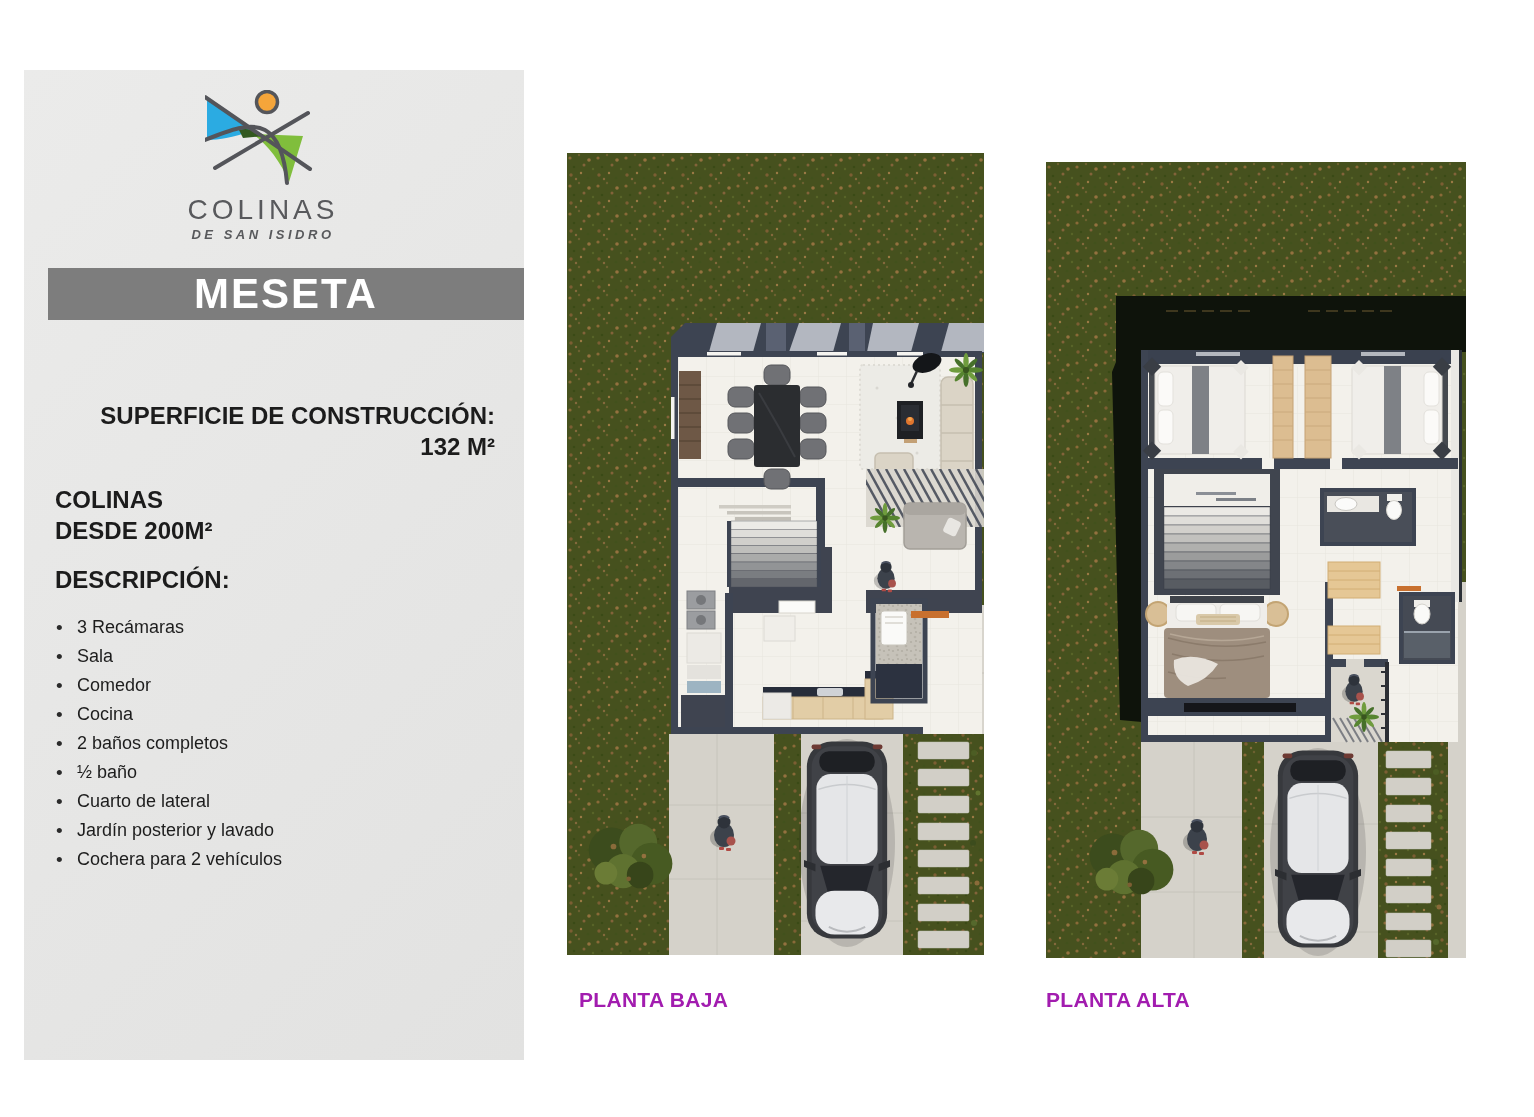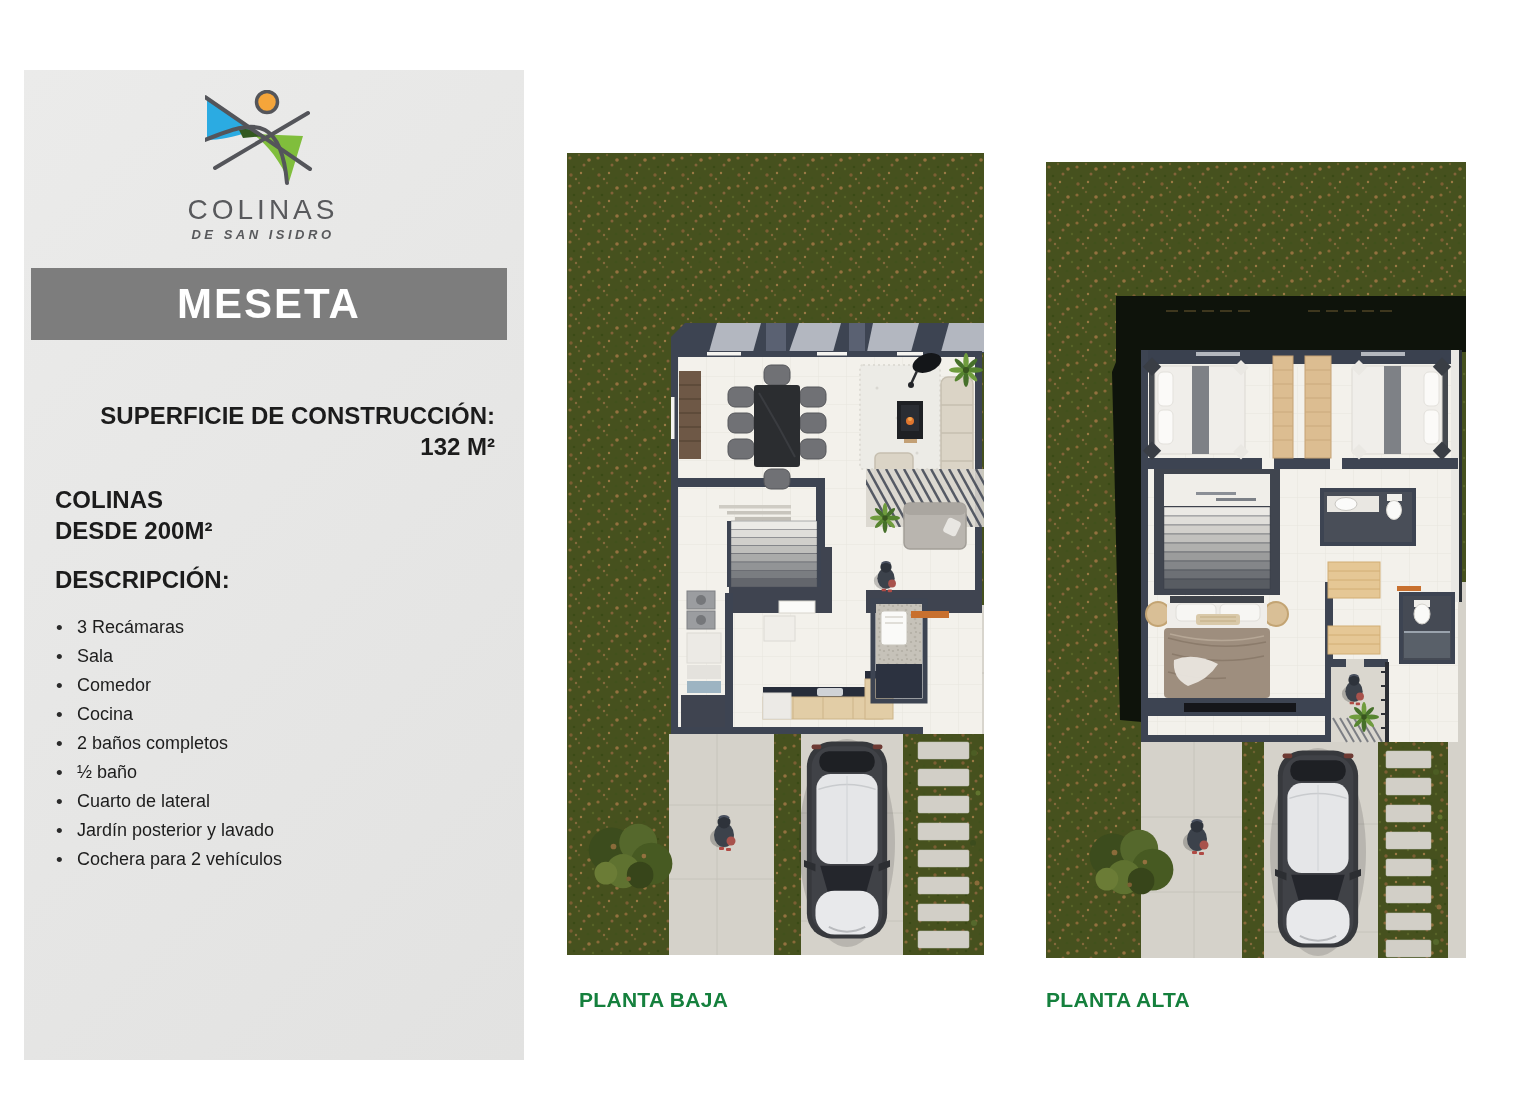--- a/index.html
+++ b/index.html
@@ -6,37 +6,37 @@
   body{width:1534px;height:1117px;position:relative;overflow:hidden;
        font-family:"Liberation Sans", sans-serif;color:#1c1c1c;}
   .abs{position:absolute;}
   
   .panel{left:24px;top:70px;width:500px;height:990px;
          background:linear-gradient(135deg,#ebebea 0%,#e6e6e5 55%,#e2e2e1 100%);}
   .logo{left:146px;top:20px;width:186px;text-align:center;}
   .logo svg{display:block;margin:0 auto;}
   .brand-name{margin-top:0;font-size:28px;font-weight:normal;letter-spacing:4px;color:#58595c;}
   .brand-sub{margin-top:1px;font-size:13px;font-weight:600;letter-spacing:3.5px;color:#58595c;font-style:italic;}
-  .banner{left:7px;top:198px;width:476px;height:72px;background:#7d7d7d;
+  .banner{left:24px;top:198px;width:476px;height:52px;background:#7d7d7d;
           display:flex;align-items:center;justify-content:center;}
   .banner span{color:#ffffff;font-size:42px;font-weight:bold;letter-spacing:2px;}
   .specs{left:31px;width:440px;font-size:24px;font-weight:bold;line-height:31px;}
   .specs-1{top:330px;text-align:right;}
   .specs-2{top:414px;}
   .specs-3{top:494px;}
   .features{left:32px;top:543px;width:430px;margin:0;padding:0;list-style:none;
             font-size:18px;color:#1d1d1d;}
   .features li{position:relative;padding-left:21px;height:29px;line-height:29px;}
   .features li::before{content:"\2022";position:absolute;left:0;top:0;font-size:19px;color:#2a2a2a;}
   
   .plan{overflow:hidden;}
   .plan-baja{left:567px;top:153px;width:417px;height:802px;}
   .plan-alta{left:1046px;top:162px;width:420px;height:796px;}
   .plan svg{display:block;}
-  .caption{font-size:21px;font-weight:bold;letter-spacing:0.3px;color:#15803d;}
+  .caption{font-size:21px;font-weight:bold;letter-spacing:0.3px;color:#a21caf;}
   .caption-baja{left:579px;top:988px;}
   .caption-alta{left:1046px;top:988px;}
 </style>
 </head>
 <body>
 
 <svg aria-hidden="true" style="position:absolute;width:0;height:0">
   <defs>
     <pattern id="grassP" width="28" height="28" patternUnits="userSpaceOnUse">
       <rect width="28" height="28" fill="#46511e"></rect>

